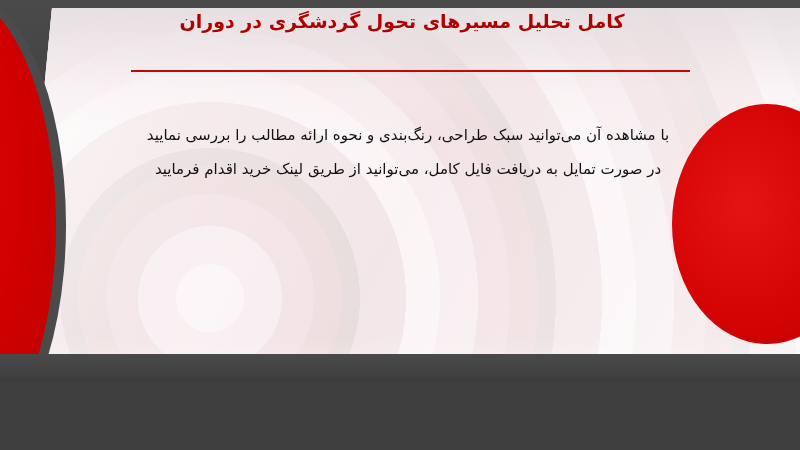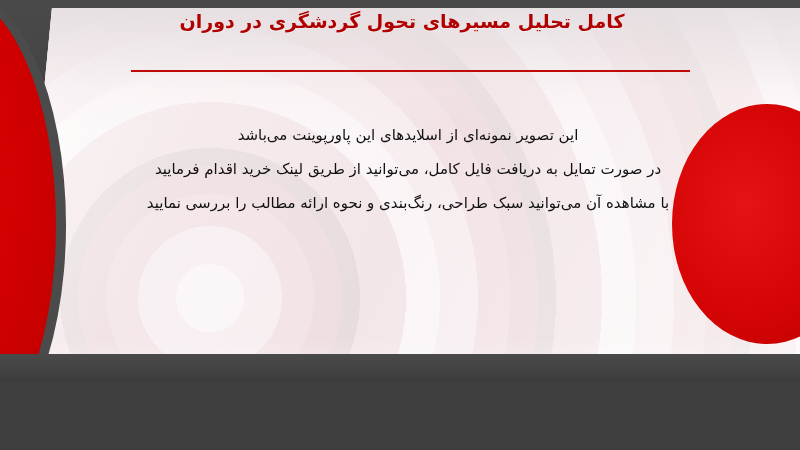--- a/index.html
+++ b/index.html
@@ -183,21 +183,20 @@
   <div class="left-ellipse"></div>
 
   <div class="right-circle"></div>
 
   <div class="title-wrap">
     <div class="title-line">کامل تحلیل مسیرهای تحول گردشگری در دوران</div>
   </div>
   <div class="title-rule"></div>
 
   <div class="body-wrap">
-    <div class="body-line">این تصویر نمونه‌ای از اسلایدهای این پاورپوینت می‌باشد</div>
+    <div class="body-line">با مشاهده آن می‌توانید سبک طراحی، رنگ‌بندی و نحوه ارائه مطالب را بررسی نمایید</div>
     <div class="body-line">در صورت تمایل به دریافت فایل کامل، می‌توانید از طریق لینک خرید اقدام فرمایید</div>
-    <div class="body-line">با مشاهده آن می‌توانید سبک طراحی، رنگ‌بندی و نحوه ارائه مطالب را بررسی نمایید</div>
   </div>
 
   <div class="bottom-band-sliver"></div>
   <div class="bottom-band"></div>
 
 </div>
 
 </body></html>

